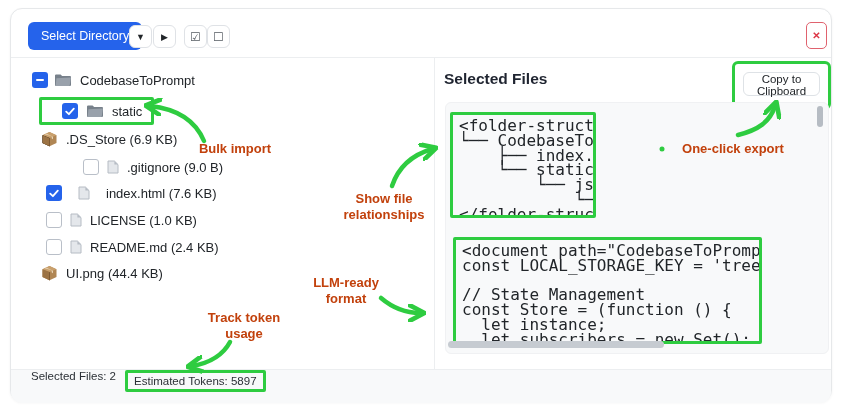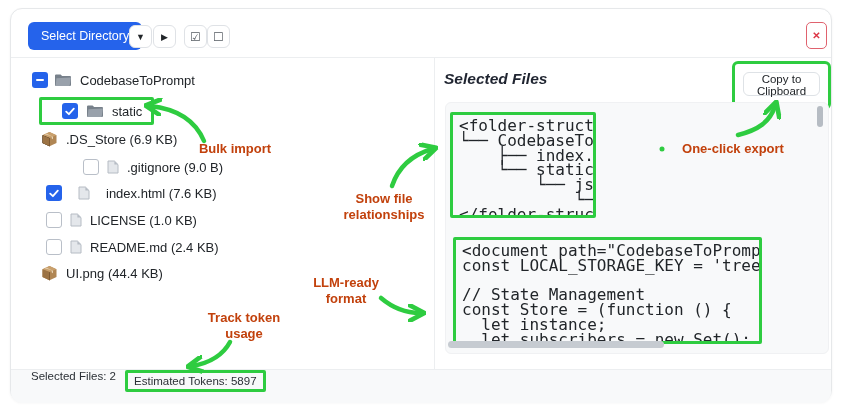--- a/index.html
+++ b/index.html
@@ -38,21 +38,21 @@
   .cb .bar { width:8px; height:2px; background:#fff; border-radius:1px; }
   .ticon { display:flex; align-items:center; flex:0 0 auto; }
   .tlabel { white-space:nowrap; color:#212529; }
   .green-wrap { display:inline-flex; align-items:center; border:3px solid #2ecc40;
         border-radius:2px; padding:3px 9px 3px 20px; background:#fff; }
   .green-wrap .ticon { margin-left:8px; }
   .green-wrap .tlabel { margin-left:8px; }
   .gap6 { margin-left:6px; } .gap8 { margin-left:8px; }
 
   
-  .panel-title { position:absolute; left:433px; top:61px; font-size:15.5px; font-weight:bold; color:#1f2430;font-style:italic; }
+  .panel-title { position:absolute; left:433px; top:61px; font-size:15.5px; font-weight:bold; color:#1f2430; }
   .copy-wrap { position:absolute; left:721px; top:52px; border:3px solid #2ecc40; border-radius:6px;
         padding:8px; background:#fff; }
   .copy-btn { background:#fff; border:1px solid #dee2e6; border-radius:6px; height:24px;
         padding:0 10px; font-size:11.5px; color:#212529; font-family:"Liberation Sans",sans-serif; cursor:pointer; }
   .code-area { position:absolute; left:434px; top:93px; width:384px; height:252px;
         background:#f8f9fa; border:1px solid #f0f1f3; border-radius:6px; }
   .code-box { position:absolute; border:3px solid #2ecc40; border-radius:2px;
         background:transparent; overflow:hidden; }
   .code-box pre { font-family:"DejaVu Sans Mono", monospace; font-size:16px; line-height:14.8px;
         color:#212529; padding:4px 6px; white-space:pre; }

